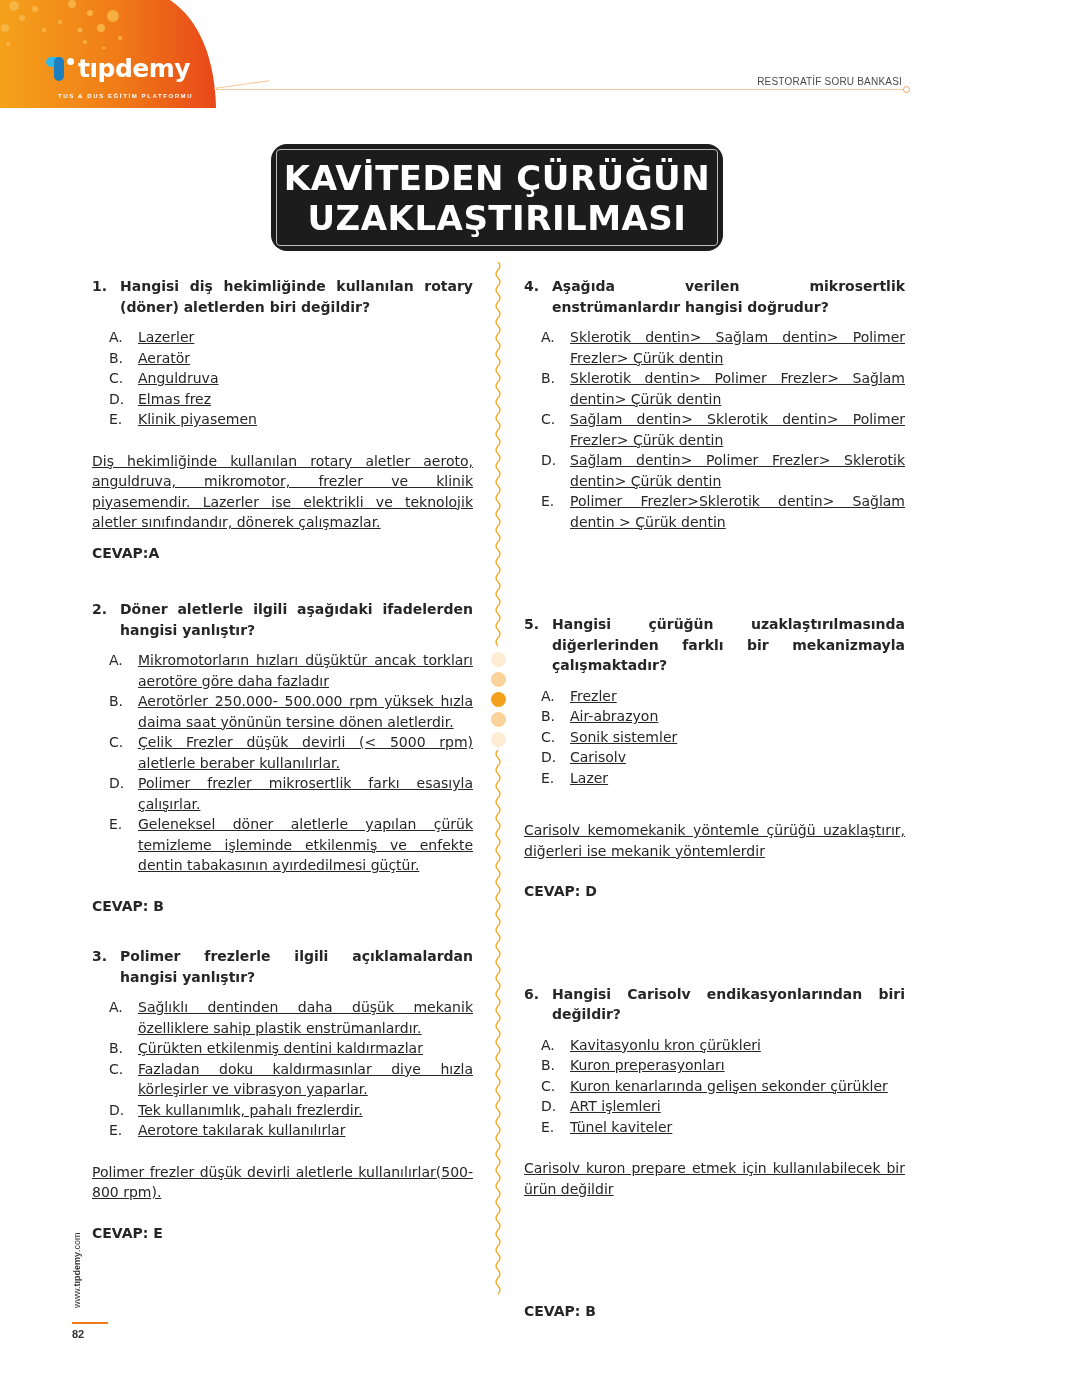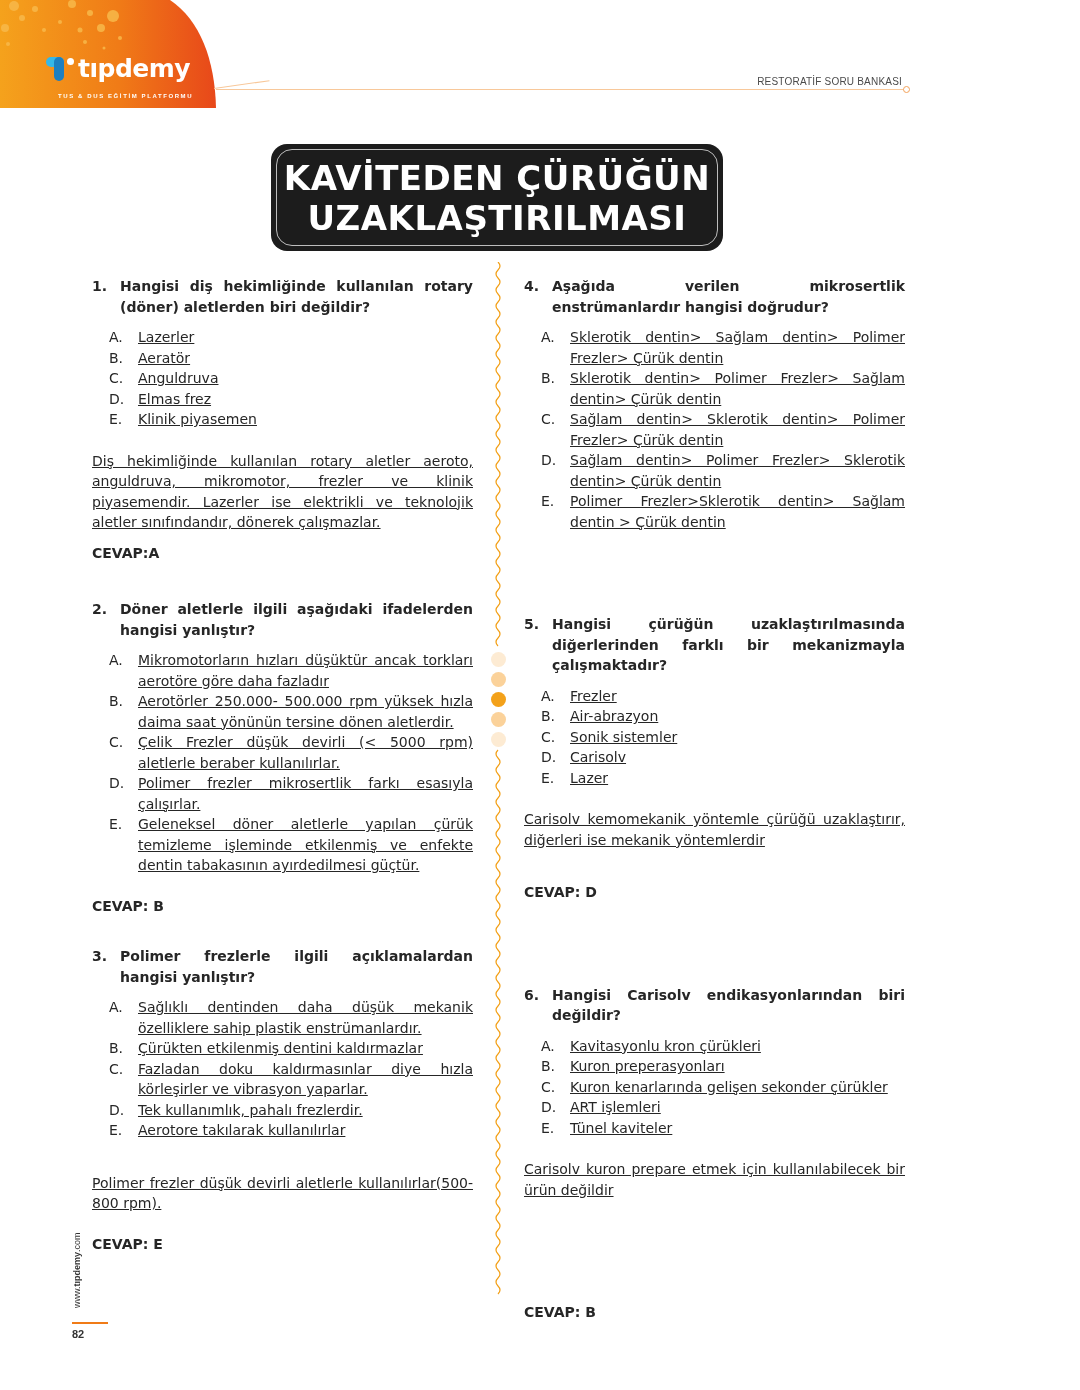--- a/index.html
+++ b/index.html
@@ -27,21 +27,21 @@
   .header-ring { position: absolute; left: 903px; top: 86px; width: 7px; height: 7px; border: 1px solid #f3a25a; border-radius: 50%; background: #fff; }
   .book-title { position: absolute; right: 178px; top: 76px; font-size: 10px; color: #4a4a4a; letter-spacing: 0.2px; }
 
   
   .title-box {
     position: absolute; left: 271px; top: 144px; width: 452px; height: 107px;
     background: #1c1c1c; border-radius: 16px;
   }
   .title-inner {
     position: absolute; left: 5px; top: 5px; right: 5px; bottom: 5px;
-    border: 1.5px solid #bdbdbd; border-radius: 16px;
+    border: 1.5px solid #bdbdbd; border-radius: 4px;
     display: flex; flex-direction: column; justify-content: center; align-items: center;
   }
   .title-line { font-family: "DejaVu Sans", sans-serif; font-weight: bold; color: #fff; font-size: 34px; line-height: 40px; letter-spacing: 0.5px; }
 
   
   .col { position: absolute; font-family: "DejaVu Sans", sans-serif; font-size: 14px; line-height: 20.5px; color: #262626; }
   .col-left { left: 92px; top: 276px; width: 381px; }
   .col-right { left: 524px; top: 276px; width: 381px; }
 
   .q { display: flex; font-weight: bold; text-align: justify; }
@@ -191,21 +191,21 @@
         </div>
       <div class="opt">
           <span class="opt-l">D.</span>
           <span class="opt-t">Tek kullanımlık, pahalı frezlerdir.</span>
         </div>
       <div class="opt">
           <span class="opt-l">E.</span>
           <span class="opt-t">Aerotore takılarak kullanılırlar</span>
         </div>
     </div>
-    <div class="expl" style="margin-top:32px">Polimer frezler düşük devirli aletlerle kullanılırlar(500-800 rpm).</div>
+    <div class="expl" style="margin-top:21px">Polimer frezler düşük devirli aletlerle kullanılırlar(500-800 rpm).</div>
     <div class="ans" style="margin-top:20px">CEVAP: E</div>
   </div>
 </div>
 
 <svg class="divider" viewBox="0 0 12 1035" preserveAspectRatio="none">
   <path id="wave" fill="none" stroke="#f3a11a" stroke-width="1.2" d="M6 0 Q10 4 6 8 Q2 12 6 16 Q10 20 6 24 Q2 28 6 32 Q10 36 6 40 Q2 44 6 48 Q10 52 6 56 Q2 60 6 64 Q10 68 6 72 Q2 76 6 80 Q10 84 6 88 Q2 92 6 96 Q10 100 6 104 Q2 108 6 112 Q10 116 6 120 Q2 124 6 128 Q10 132 6 136 Q2 140 6 144 Q10 148 6 152 Q2 156 6 160 Q10 164 6 168 Q2 172 6 176 Q10 180 6 184 Q2 188 6 192 Q10 196 6 200 Q2 204 6 208 Q10 212 6 216 Q2 220 6 224 Q10 228 6 232 Q2 236 6 240 Q10 244 6 248 Q2 252 6 256 Q10 260 6 264 Q2 268 6 272 Q10 276 6 280 Q2 284 6 288 Q10 292 6 296 Q2 300 6 304 Q10 308 6 312 Q2 316 6 320 Q10 324 6 328 Q2 332 6 336 Q10 340 6 344 Q2 348 6 352 Q10 356 6 360 Q2 364 6 368 Q10 372 6 376 Q2 380 6 384M6 488 Q2 492 6 496 Q10 500 6 504 Q2 508 6 512 Q10 516 6 520 Q2 524 6 528 Q10 532 6 536 Q2 540 6 544 Q10 548 6 552 Q2 556 6 560 Q10 564 6 568 Q2 572 6 576 Q10 580 6 584 Q2 588 6 592 Q10 596 6 600 Q2 604 6 608 Q10 612 6 616 Q2 620 6 624 Q10 628 6 632 Q2 636 6 640 Q10 644 6 648 Q2 652 6 656 Q10 660 6 664 Q2 668 6 672 Q10 676 6 680 Q2 684 6 688 Q10 692 6 696 Q2 700 6 704 Q10 708 6 712 Q2 716 6 720 Q10 724 6 728 Q2 732 6 736 Q10 740 6 744 Q2 748 6 752 Q10 756 6 760 Q2 764 6 768 Q10 772 6 776 Q2 780 6 784 Q10 788 6 792 Q2 796 6 800 Q10 804 6 808 Q2 812 6 816 Q10 820 6 824 Q2 828 6 832 Q10 836 6 840 Q2 844 6 848 Q10 852 6 856 Q2 860 6 864 Q10 868 6 872 Q2 876 6 880 Q10 884 6 888 Q2 892 6 896 Q10 900 6 904 Q2 908 6 912 Q10 916 6 920 Q2 924 6 928 Q10 932 6 936 Q2 940 6 944 Q10 948 6 952 Q2 956 6 960 Q10 964 6 968 Q2 972 6 976 Q10 980 6 984 Q2 988 6 992 Q10 996 6 1000 Q2 1004 6 1008 Q10 1012 6 1016 Q2 1020 6 1024 Q10 1028 6 1032"></path>
 </svg>
 <div id="pager-dots">
     <span class="pager-dot" style="top: 652px; background: rgb(253, 235, 211);"></span>
     <span class="pager-dot" style="top: 672px; background: rgb(251, 210, 154);"></span>
@@ -264,22 +264,22 @@
         </div>
       <div class="opt">
           <span class="opt-l">D.</span>
           <span class="opt-t">Carisolv</span>
         </div>
       <div class="opt">
           <span class="opt-l">E.</span>
           <span class="opt-t">Lazer</span>
         </div>
     </div>
-    <div class="expl" style="margin-top:21px">Carisolv kemomekanik yöntemle çürüğü uzaklaştırır, diğerleri ise mekanik yöntemlerdir</div>
-    <div class="ans" style="margin-top:32px">CEVAP: D</div>
+    <div class="expl" style="margin-top:32px">Carisolv kemomekanik yöntemle çürüğü uzaklaştırır, diğerleri ise mekanik yöntemlerdir</div>
+    <div class="ans" style="margin-top:20px">CEVAP: D</div>
   </div>
 
   <div style="margin-top:82px">
     <div class="q">
         <span class="q-num">6.</span>
         <span class="q-text">Hangisi Carisolv endikasyonlarından biri değildir?</span>
       </div>
     <div class="opts">
       <div class="opt">
           <span class="opt-l">A.</span>

